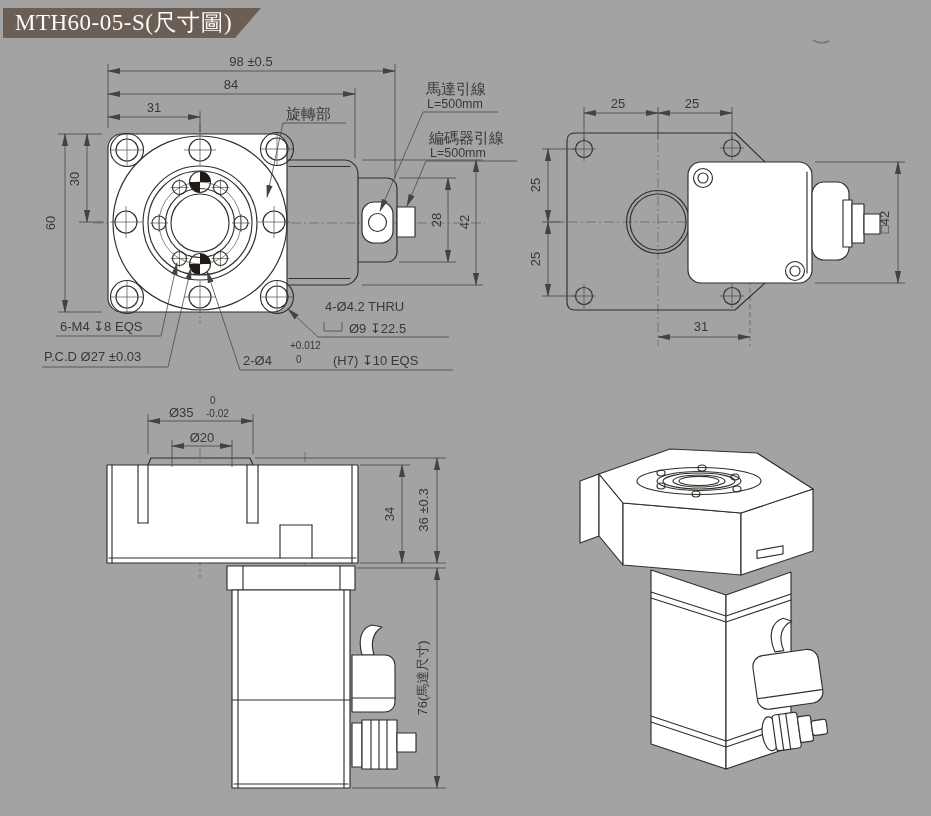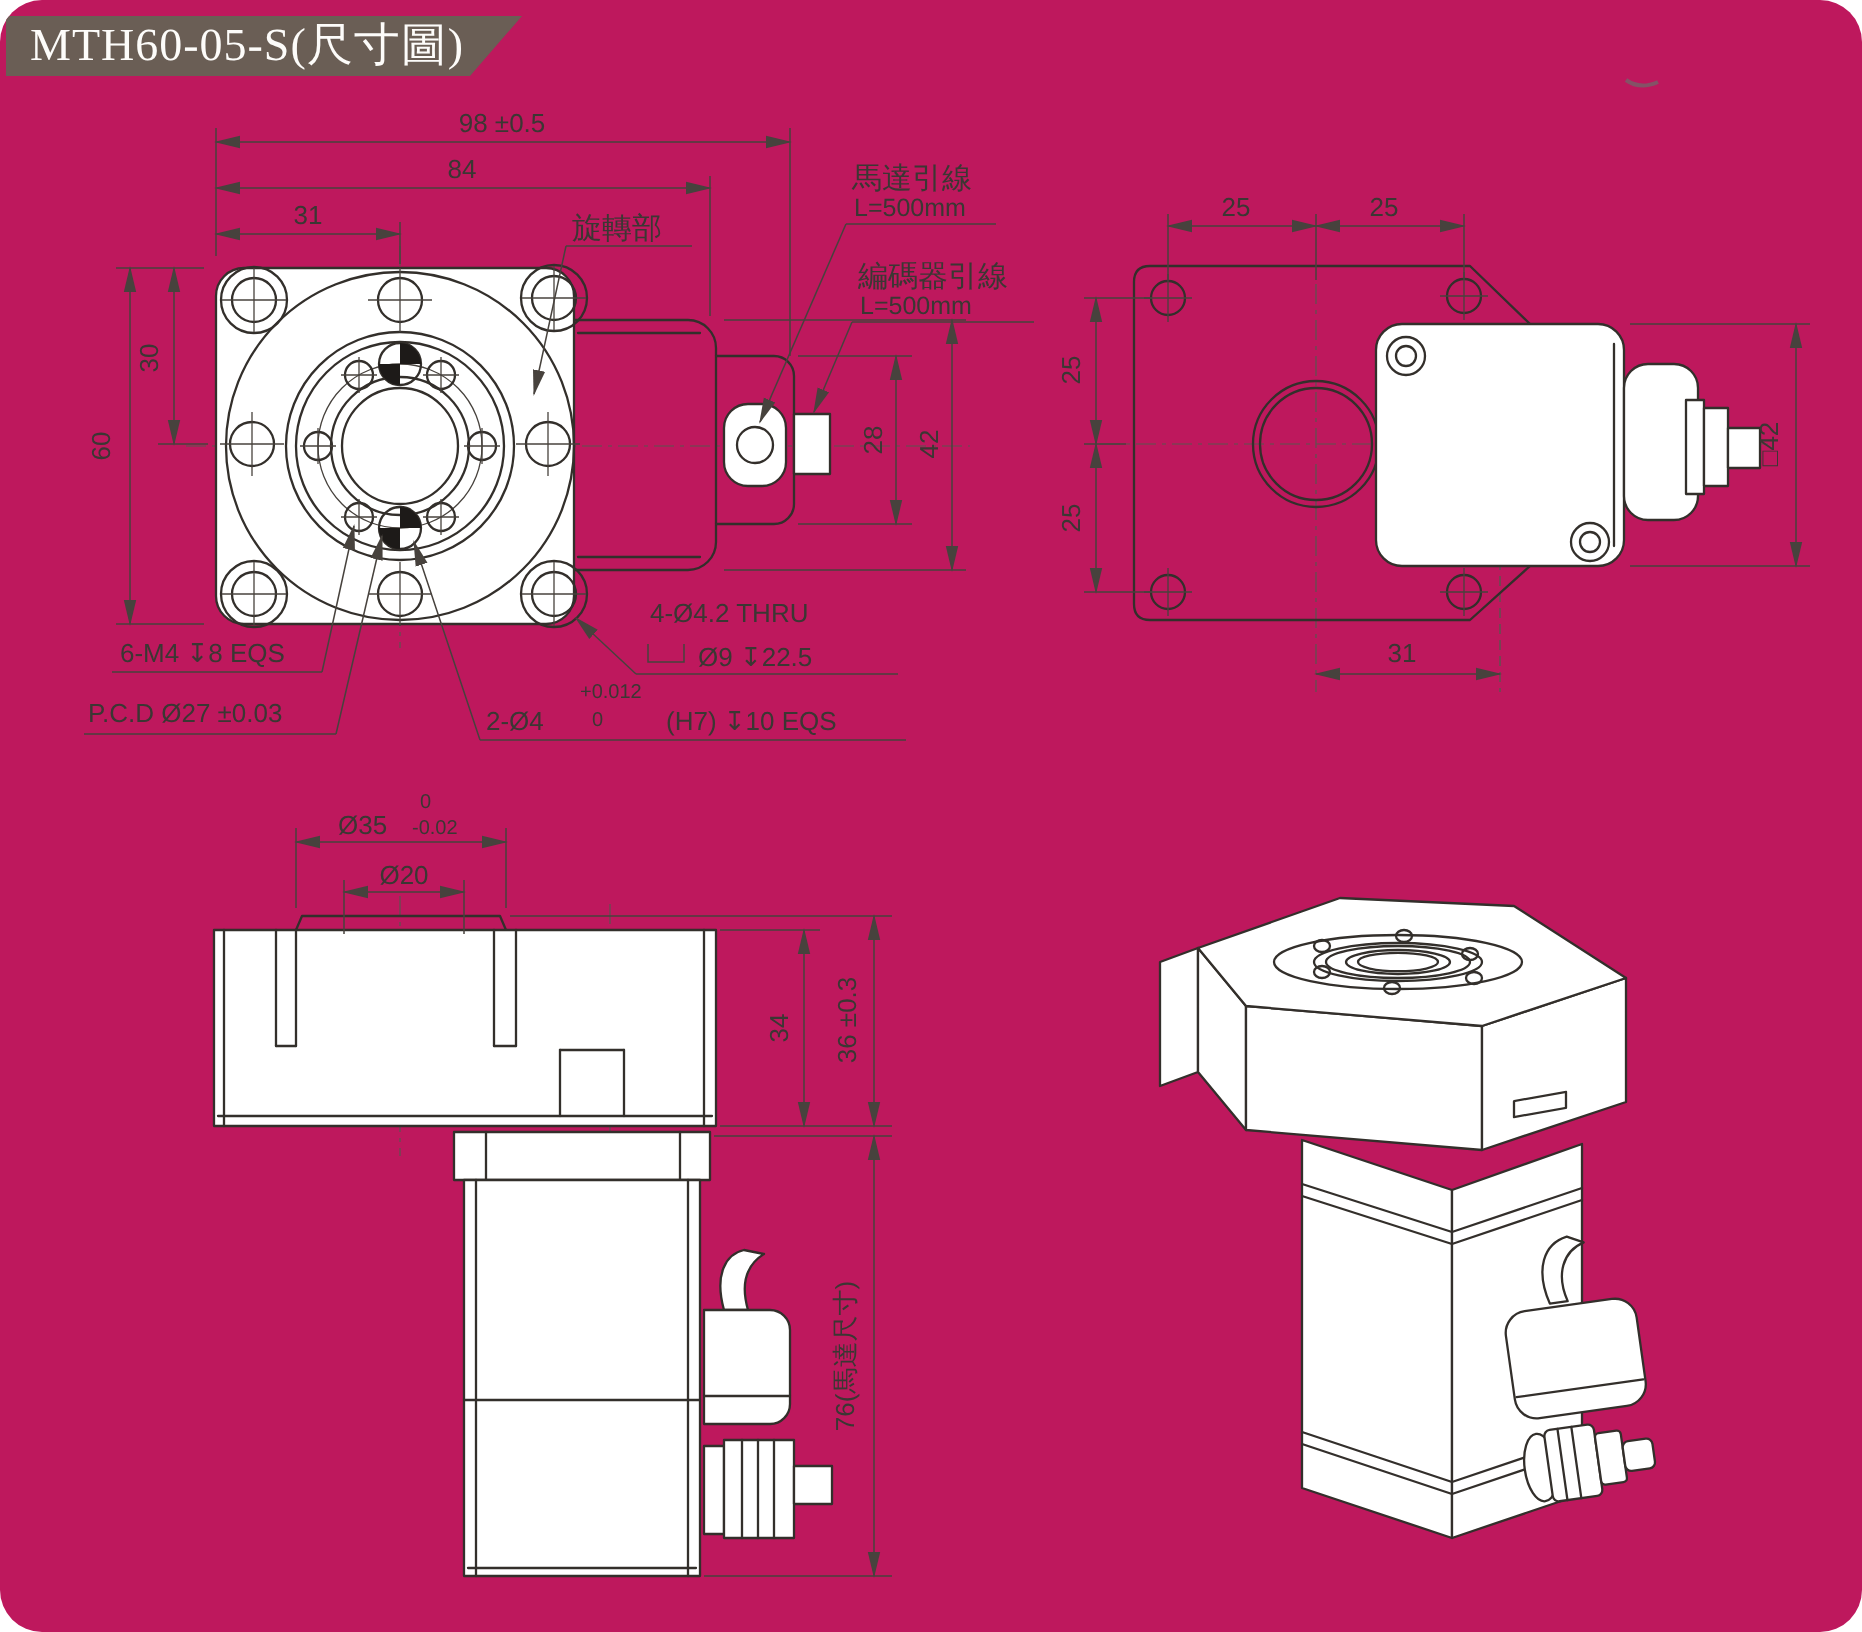--- a/index.html
+++ b/index.html
@@ -1,17 +1,17 @@
 <!DOCTYPE html>
 <html><head>
 <meta charset="utf-8">
 <style>
   html,body{margin:0;padding:0;background:#ffffff;}
-  .stage{position:relative;width:931px;height:816px;background:#be185d;overflow:hidden;
-         font-family:"Liberation Sans", sans-serif;border-radius:21px;}
+  .stage{position:relative;width:931px;height:816px;background:#a3a3a3;overflow:hidden;
+         font-family:"Liberation Sans", sans-serif;}
   .banner{position:absolute;left:3px;top:8px;width:258px;height:30px;background:#6a5e55;
           clip-path:polygon(0 0,100% 0,calc(100% - 26px) 100%,0 100%);
           color:#fdfcfa;font-family:"Liberation Serif", serif;font-size:23px;
           line-height:30px;padding-left:12px;box-sizing:border-box;letter-spacing:0.5px;}
   svg{position:absolute;left:0;top:0;}
   .ln{stroke:#332f2b;stroke-width:1.15;fill:none;stroke-linecap:round;stroke-linejoin:round;}
   .lnf{stroke:#332f2b;stroke-width:1.15;fill:#ffffff;stroke-linejoin:round;}
   .thin{stroke:#47423d;stroke-width:0.65;fill:none;}
   .dln{stroke:#47423d;stroke-width:0.75;fill:none;}
   .cl{stroke:#5a554f;stroke-width:0.6;fill:none;stroke-dasharray:10 3 2 3;}

